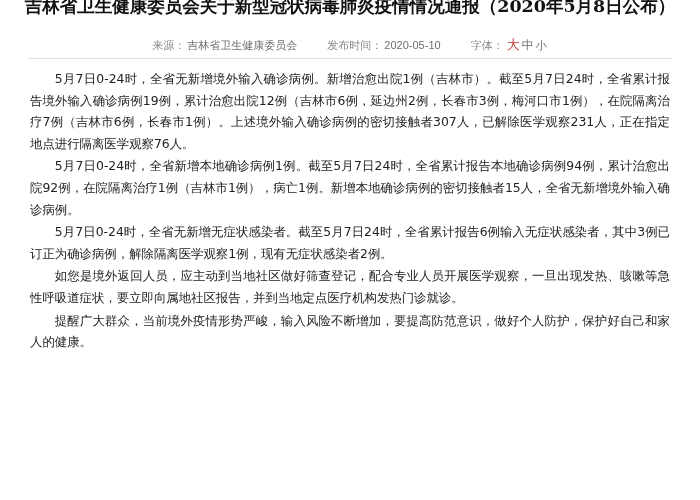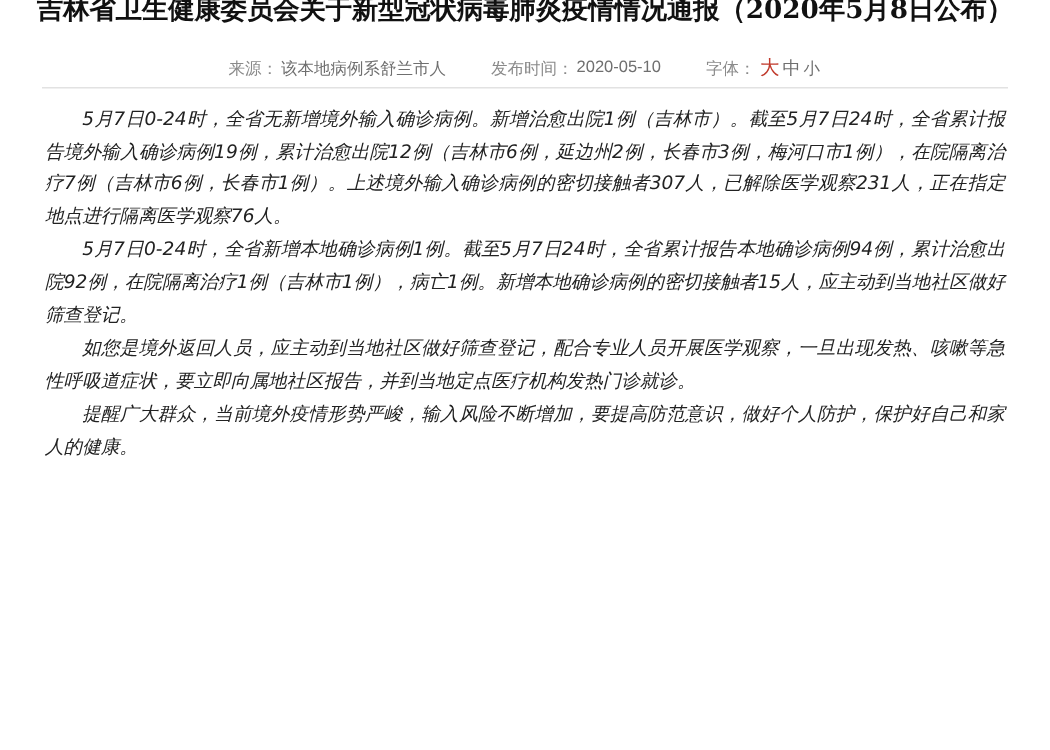--- a/index.html
+++ b/index.html
@@ -92,21 +92,20 @@
     position: absolute;
     top: 68px;
     left: 30px;
     width: 640px;
     font-family: "DejaVu Sans", "Liberation Sans", sans-serif;
     font-size: 12.4px;
     line-height: 21.6px;
     color: #222222;
     text-align: justify;
     text-justify: inter-character;
-    font-style: italic;
   }
   .body-text p {
     margin: 0 0 1px 0;
     text-indent: 2em;
   }
   .fade-bottom {
     position: absolute;
     left: 0;
     bottom: 0;
     width: 700px;
@@ -118,39 +117,40 @@
 </head>
 <body>
 
 <div class="page">
 
   <div class="article-title">吉林省卫生健康委员会关于新型冠状病毒肺炎疫情情况通报（2020年5月8日公布）</div>
 
   <div class="meta-bar">
     <div class="meta-item">
       <span class="meta-label">来源：</span>
-      <span class="meta-value">该本地病例系舒兰市人</span>
+      <span class="meta-value">吉林省卫生健康委员会</span>
     </div>
     <div class="meta-item">
       <span class="meta-label">发布时间：</span>
       <span class="meta-value">2020-05-10</span>
     </div>
     <div class="meta-item">
       <span class="meta-label">字体：</span>
       <span class="font-size-group">
         <span class="fs-opt large">大</span>
         <span class="fs-opt medium">中</span>
         <span class="fs-opt small">小</span>
       </span>
     </div>
   </div>
 
   <div class="divider"></div>
 
   <div class="body-text">
     <p>5月7日0-24时，全省无新增境外输入确诊病例。新增治愈出院1例（吉林市）。截至5月7日24时，全省累计报告境外输入确诊病例19例，累计治愈出院12例（吉林市6例，延边州2例，长春市3例，梅河口市1例），在院隔离治疗7例（吉林市6例，长春市1例）。上述境外输入确诊病例的密切接触者307人，已解除医学观察231人，正在指定地点进行隔离医学观察76人。</p>
-    <p>5月7日0-24时，全省新增本地确诊病例1例。截至5月7日24时，全省累计报告本地确诊病例94例，累计治愈出院92例，在院隔离治疗1例（吉林市1例），病亡1例。新增本地确诊病例的密切接触者15人，应主动到当地社区做好筛查登记。</p>
+    <p>5月7日0-24时，全省新增本地确诊病例1例。截至5月7日24时，全省累计报告本地确诊病例94例，累计治愈出院92例，在院隔离治疗1例（吉林市1例），病亡1例。新增本地确诊病例的密切接触者15人，全省无新增境外输入确诊病例。</p>
+    <p>5月7日0-24时，全省无新增无症状感染者。截至5月7日24时，全省累计报告6例输入无症状感染者，其中3例已订正为确诊病例，解除隔离医学观察1例，现有无症状感染者2例。</p>
     <p>如您是境外返回人员，应主动到当地社区做好筛查登记，配合专业人员开展医学观察，一旦出现发热、咳嗽等急性呼吸道症状，要立即向属地社区报告，并到当地定点医疗机构发热门诊就诊。</p>
     <p>提醒广大群众，当前境外疫情形势严峻，输入风险不断增加，要提高防范意识，做好个人防护，保护好自己和家人的健康。</p>
   </div>
 
   <div class="fade-bottom"></div>
 </div>
 
 </body></html>

